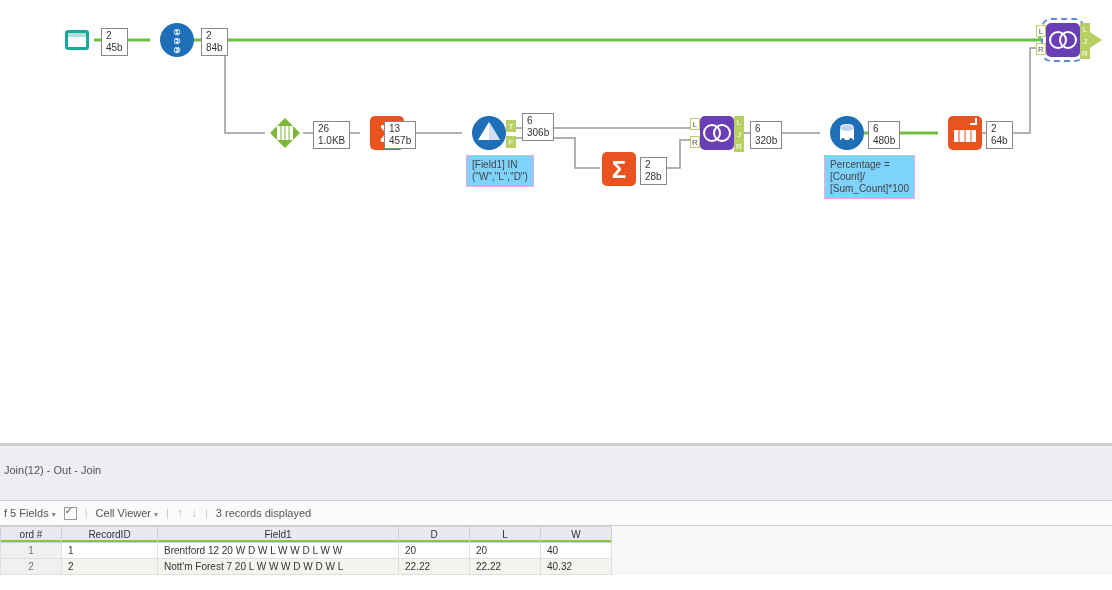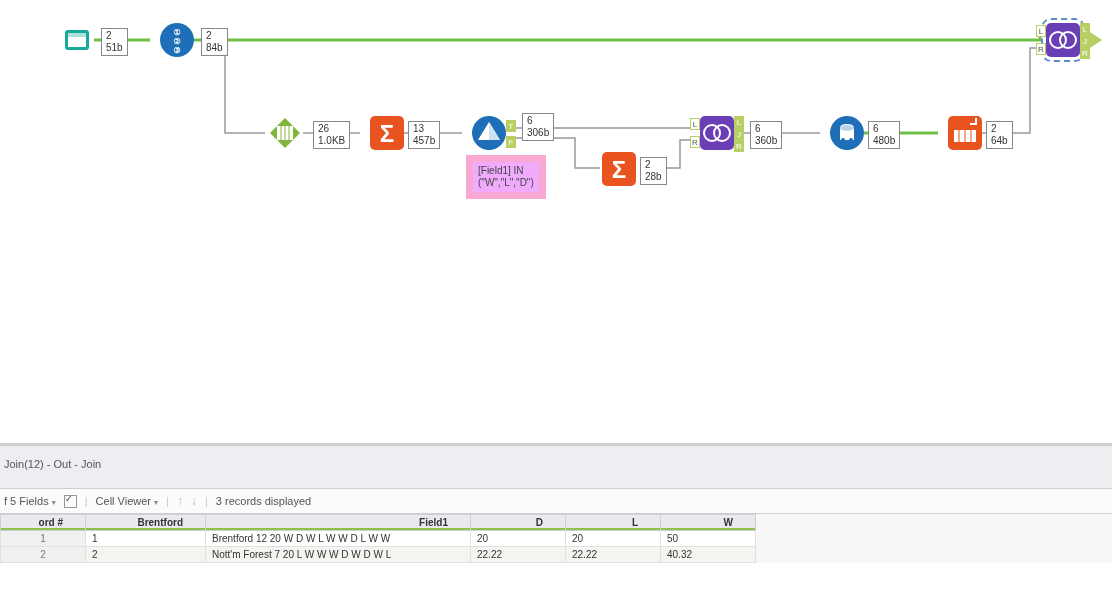--- a/index.html
+++ b/index.html
@@ -2,32 +2,32 @@
 <html><head>
 <meta charset="utf-8">
 <style>
 html,body{margin:0;padding:0;font-family:"Segoe UI",Tahoma,sans-serif;font-size:11px;color:#333;background:#fff}
 .canvas{position:relative;width:1112px;height:430px;background:#fff;overflow:hidden}
 .tool{position:absolute;width:34px;height:34px;border-radius:5px;display:flex;align-items:center;justify-content:center}
 .selected{outline:2px dashed #5b8dd6;outline-offset:3px}
 .anchor{position:absolute;width:10px;height:12px;font-size:8px;line-height:12px;background:#fff;border:1px solid #b8cf63;color:#555;text-align:center;box-sizing:border-box}
 .anchor.green{background:#b8cf63;color:#fff}
 .label-box{position:absolute;border:1px solid #888;background:#fff;padding:1px 4px;line-height:12px;font-size:10px;color:#333;white-space:nowrap}
-.anno{position:absolute;border:7px solid #f9a8d4;background:#f0abfc;padding:3px 5px;font-size:10px;line-height:12px;color:#444;white-space:pre}
+.anno{position:absolute;border:1px solid #f9a8d4;background:#7dd3fc;padding:3px 5px;font-size:10px;line-height:12px;color:#444;white-space:pre}
 svg.conn{position:absolute;top:0;left:0;width:1112px;height:430px;pointer-events:none}
 .results{position:absolute;top:443px;left:0;width:1112px;border-top:3px solid #d0d0d0;background:#f7f7f7}
-.res-hdr{height:18px;border-bottom:1px solid #cfcfcf;padding:12px 4px;color:#555;font-size:11px;background:#ededf2}
+.res-hdr{height:18px;border-bottom:1px solid #cfcfcf;padding:18px 4px;color:#555;font-size:11px;background:#ededf2}
 .res-bar{height:20px;border-bottom:1px solid #cfcfcf;padding:2px 4px;display:flex;align-items:center;gap:8px;background:#fbfbfd;color:#555}
 .mini{font-size:11px}
 .ddarrow{font-size:8px;color:#888}
 .chk{width:11px;height:11px;border:1px solid #999;display:inline-block;position:relative}
 .chk::after{content:"✓";position:absolute;top:-3px;left:0;font-size:10px;color:#555}
 .arrow{color:#bbb;font-size:12px}
 .grid{border-collapse:collapse;background:#fff}
-.grid th{background:#e9e9ef;border:1px solid #cfcfcf;font-weight:bold;padding:2px 22px;font-size:10px;text-align:right;position:relative}
+.grid th{background:#e9e9ef;border:1px solid #cfcfcf;font-weight:normal;padding:2px 10px;font-size:10px;text-align:center;position:relative}
 .grid th::after{content:"";position:absolute;left:0;right:0;bottom:0;height:2px;background:#8bc34a}
 .grid td{border:1px solid #e0e0e0;padding:2px 6px;font-size:10px;background:#fff}
 .grid tr.alt td{background:#f3f5f0}
 .rownum{background:#f0f0f0!important;text-align:center;color:#777}
 </style>
 </head>
 <body>
 
 <div class="canvas">
 
@@ -45,21 +45,21 @@
     <path d="M982 133 L1030 133 L1030 48 L1040 48" stroke="#999" stroke-width="1.5" fill="none"></path>
   </svg>
 
   <div class="tool" style="left:60px;top:23px;background:#1aa e;">
     <svg width="30" height="30">
         <rect x="3" y="5" width="24" height="20" rx="3" fill="#19a99b"></rect>
         <rect x="6" y="8" width="18" height="14" fill="#fff"></rect>
         <rect x="6" y="8" width="18" height="4" fill="#19a99b" opacity="0.35"></rect>
       </svg>
   </div>
-  <div class="label-box" style="left:101px;top:28px"><span>2</span><br><span>51b</span></div>
+  <div class="label-box" style="left:101px;top:28px"><span>2</span><br><span>45b</span></div>
 
   <div class="tool" style="left:160px;top:23px;background:#1e6fb8;border-radius:50%"></div>
   <svg style="position:absolute;left:160px;top:23px;pointer-events:none" width="34" height="34">
       <circle cx="17" cy="17" r="16" fill="#1e6fb8"></circle>
       <text x="17" y="12" text-anchor="middle" fill="#fff" font-size="8" font-weight="bold">①</text>
       <text x="17" y="21" text-anchor="middle" fill="#fff" font-size="8" font-weight="bold">②</text>
       <text x="17" y="30" text-anchor="middle" fill="#fff" font-size="8" font-weight="bold">③</text>
     </svg>
   <div class="label-box" style="left:201px;top:28px"><span>2</span><br><span>84b</span></div>
 
@@ -72,21 +72,21 @@
         <line x1="21" y1="10" x2="21" y2="24" stroke="#7fb53b"></line>
       </svg>
   </div>
   <div class="label-box" style="left:313px;top:121px"><span>26</span><br><span>1.0KB</span></div>
 
   <div class="tool" style="left:370px;top:116px;background:#e8531f">
     <svg width="34" height="34">
         <text x="17" y="26" text-anchor="middle" fill="#fff" font-size="24" font-weight="bold">Σ</text>
       </svg>
   </div>
-  <div class="label-box" style="left:408px;top:121px"><span>13</span><br><span>457b</span></div>
+  <div class="label-box" style="left:384px;top:121px"><span>13</span><br><span>457b</span></div>
 
   <div class="tool" style="left:472px;top:116px;background:#1e6fb8;border-radius:50%"></div>
   <svg style="position:absolute;left:472px;top:116px;pointer-events:none" width="34" height="34">
       <circle cx="17" cy="17" r="16" fill="#1e6fb8"></circle>
       <polygon points="17,6 28,24 6,24" fill="#fff"></polygon>
       <polygon points="17,6 28,24 17,24" fill="#cfe0f2"></polygon>
     </svg>
   <div class="anchor green" style="left:506px;top:120px">T</div>
   <div class="anchor green" style="left:506px;top:136px">F</div>
   <div class="label-box" style="left:522px;top:113px"><span>6</span><br><span>306b</span></div>
@@ -104,31 +104,34 @@
     <svg width="34" height="34">
         <circle cx="12" cy="17" r="8" fill="none" stroke="#fff" stroke-width="2"></circle>
         <circle cx="22" cy="17" r="8" fill="none" stroke="#fff" stroke-width="2"></circle>
       </svg>
   </div>
   <div class="anchor" style="left:690px;top:118px">L</div>
   <div class="anchor" style="left:690px;top:136px">R</div>
   <div class="anchor green" style="left:734px;top:116px">L</div>
   <div class="anchor green" style="left:734px;top:128px">J</div>
   <div class="anchor green" style="left:734px;top:140px">R</div>
-  <div class="label-box" style="left:750px;top:121px"><span>6</span><br><span>360b</span></div>
+  <div class="label-box" style="left:750px;top:121px"><span>6</span><br><span>320b</span></div>
 
   <div class="tool" style="left:830px;top:116px;background:#1e6fb8;border-radius:50%"></div>
   <svg style="position:absolute;left:830px;top:116px;pointer-events:none" width="34" height="34">
       <circle cx="17" cy="17" r="16" fill="#1e6fb8"></circle>
       <path d="M10 24 L10 12 Q10 8 17 8 Q24 8 24 12 L24 24 Z" fill="#fff"></path>
       <ellipse cx="17" cy="12" rx="7" ry="3" fill="#1e6fb8" opacity="0.3"></ellipse>
       <circle cx="13" cy="24" r="2" fill="#1e6fb8"></circle>
       <circle cx="21" cy="24" r="2" fill="#1e6fb8"></circle>
     </svg>
   <div class="label-box" style="left:868px;top:121px"><span>6</span><br><span>480b</span></div>
+  <div class="anno" style="left:824px;top:155px">Percentage =
+[Count]/
+[Sum_Count]*100</div>
 
   <div class="tool" style="left:948px;top:116px;background:#e8531f">
     <svg width="34" height="34">
         <rect x="6" y="8" width="22" height="18" fill="#fff"></rect>
         <path d="M6 8 L28 8 L28 14 L6 14 Z" fill="#e8531f"></path>
         <path d="M22 8 L28 8 L28 2" fill="none" stroke="#fff" stroke-width="2"></path>
         <line x1="11" y1="14" x2="11" y2="26" stroke="#e8531f"></line>
         <line x1="17" y1="14" x2="17" y2="26" stroke="#e8531f"></line>
         <line x1="23" y1="14" x2="23" y2="26" stroke="#e8531f"></line>
       </svg>
@@ -161,35 +164,35 @@
     <span style="color:#ccc">|</span>
     <span class="arrow">↑</span>
     <span class="arrow">↓</span>
     <span style="color:#ccc">|</span>
     <span class="mini">3 records displayed</span>
   </div>
   <table class="grid">
     <thead>
         <tr>
       <th style="width:40px">ord #</th>
-      <th style="width:75px">Brentford</th>
+      <th style="width:75px">RecordID</th>
       <th style="width:220px">Field1</th>
       <th style="width:50px">D</th>
       <th style="width:50px">L</th>
       <th style="width:50px">W</th>
     </tr>
       </thead>
     <tbody id="grid-body">
         <tr>
           <td class="rownum">1</td>
           <td>1</td>
           <td>Brentford 12 20 W D W L W W D L W W</td>
           <td>20</td>
           <td>20</td>
-          <td>50</td>
+          <td>40</td>
         </tr>
         <tr class="alt">
           <td class="rownum">2</td>
           <td>2</td>
           <td>Nott'm Forest 7 20 L W W W D W D W L</td>
           <td>22.22</td>
           <td>22.22</td>
           <td>40.32</td>
         </tr>
       </tbody>

